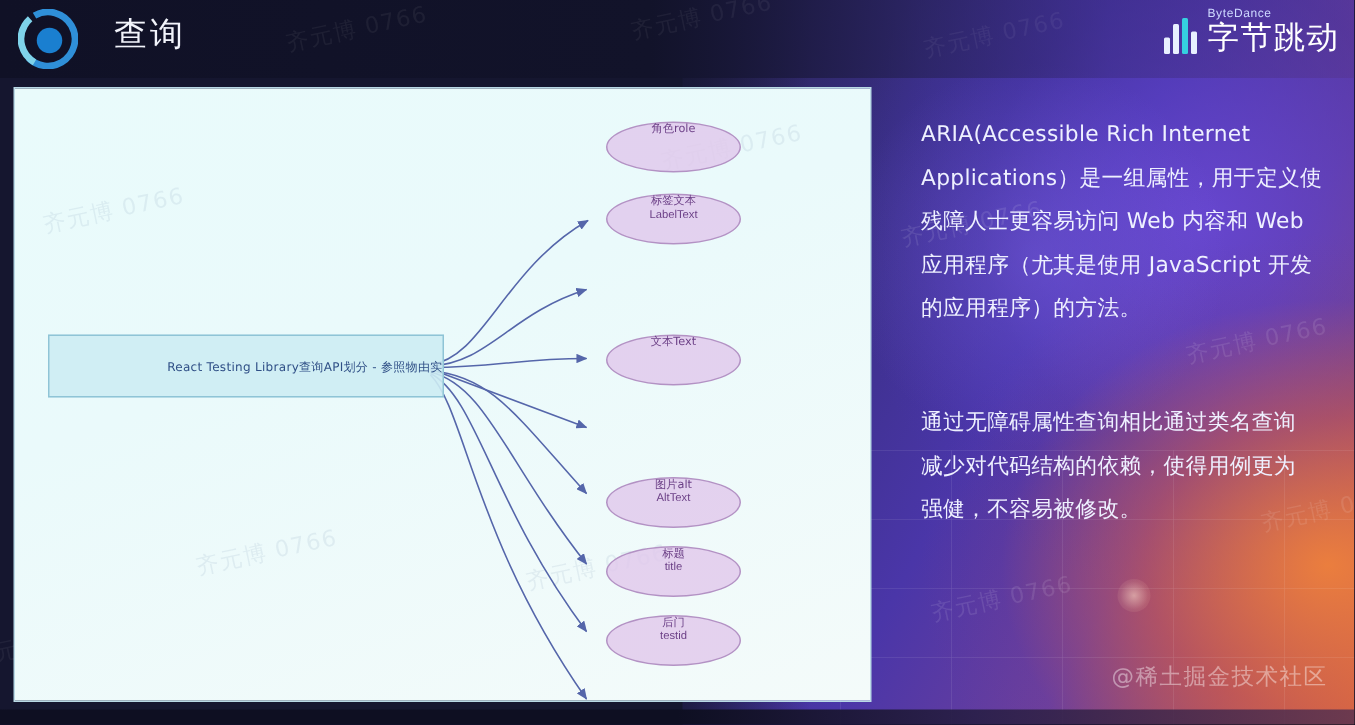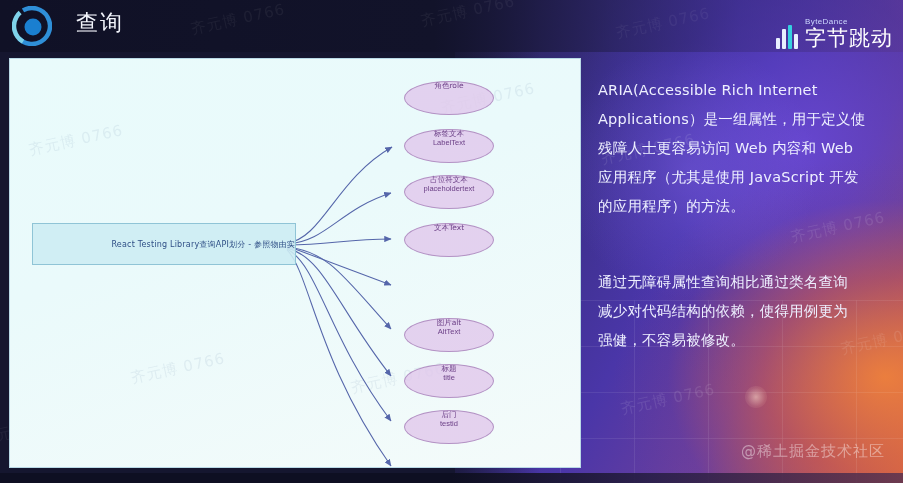--- a/index.html
+++ b/index.html
@@ -93,21 +93,20 @@
     letter-spacing: 2px;
     font-family: Liberation Serif, serif;
     white-space: nowrap;
   }
   .brand {
     position: absolute;
     right: 10px; top: 5px;
     display: flex;
     align-items: flex-end;
     gap: 7px;
-    margin-top: 13px;
   }
   .brand-bars { display: flex; align-items: flex-end; gap: 2px; height: 24px; }
   .brand-bars i { display: block; width: 4px; background: #e8f0ff; border-radius: 1px; }
   .brand-bars i:nth-child(1) { height: 11px; }
   .brand-bars i:nth-child(2) { height: 20px; }
   .brand-bars i:nth-child(3) { height: 24px; background: #35d0e0; }
   .brand-bars i:nth-child(4) { height: 15px; }
   .brand-text { display: flex; flex-direction: column; line-height: 1; }
   .brand-en { font-size: 8px; color: #cdd8ff; letter-spacing: 0.4px; margin-bottom: 2px; }
   .brand-cn { font-size: 21px; color: #ffffff; font-family: "DejaVu Sans", sans-serif; letter-spacing: 1px; }
@@ -165,20 +164,21 @@
 
   
   .rt-block { position: absolute; left: 598px; width: 298px; }
   .rt-line {
     color: #eef0ff;
     font-size: 14.5px;
     font-family: "DejaVu Sans", sans-serif;
     line-height: 29px;
     white-space: nowrap;
     letter-spacing: 0.2px;
+    margin-left: 16px;
   }
   #para-1 { top: 76px; }
   #para-2 { top: 268px; }
 
   
   .wm {
     position: absolute;
     color: rgba(255,255,255,0.10);
     font-size: 15px;
     font-family: "DejaVu Sans", sans-serif;
@@ -273,24 +273,20 @@
     </div>
 
     <div class="node-oval" style="left:394px; top:22px;">
       <div class="cn">角色role</div>
       <div class="en"></div>
     </div>
     <div class="node-oval" style="left:394px; top:70px;">
       <div class="cn">标签文本</div>
       <div class="en">LabelText</div>
     </div>
-    <div class="node-oval" style="left:394px; top:116px;">
-      <div class="cn">占位符文本</div>
-      <div class="en">placeholdertext</div>
-    </div>
     <div class="node-oval" style="left:394px; top:164px;">
       <div class="cn">文本Text</div>
       <div class="en"></div>
     </div>
     <div class="node-oval" style="left:394px; top:259px;">
       <div class="cn">图片alt</div>
       <div class="en">AltText</div>
     </div>
     <div class="node-oval" style="left:394px; top:305px;">
       <div class="cn">标题</div>

